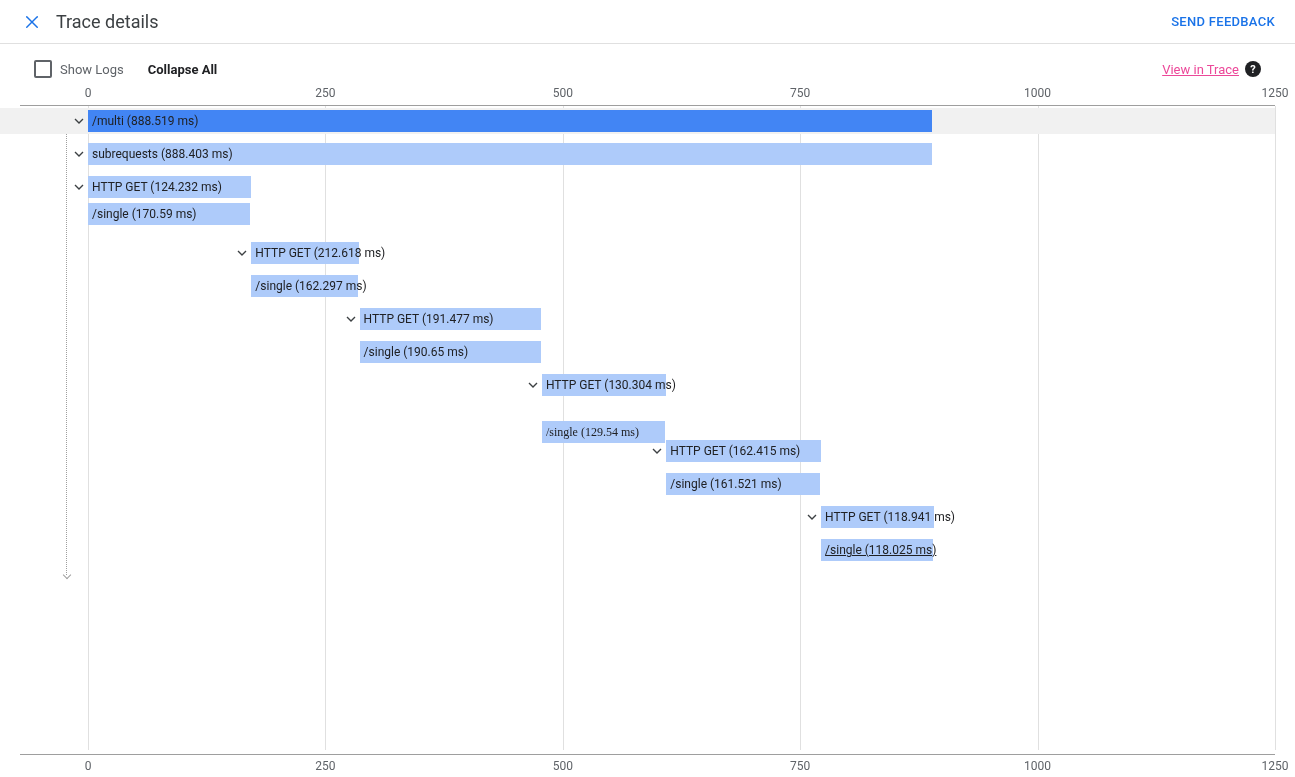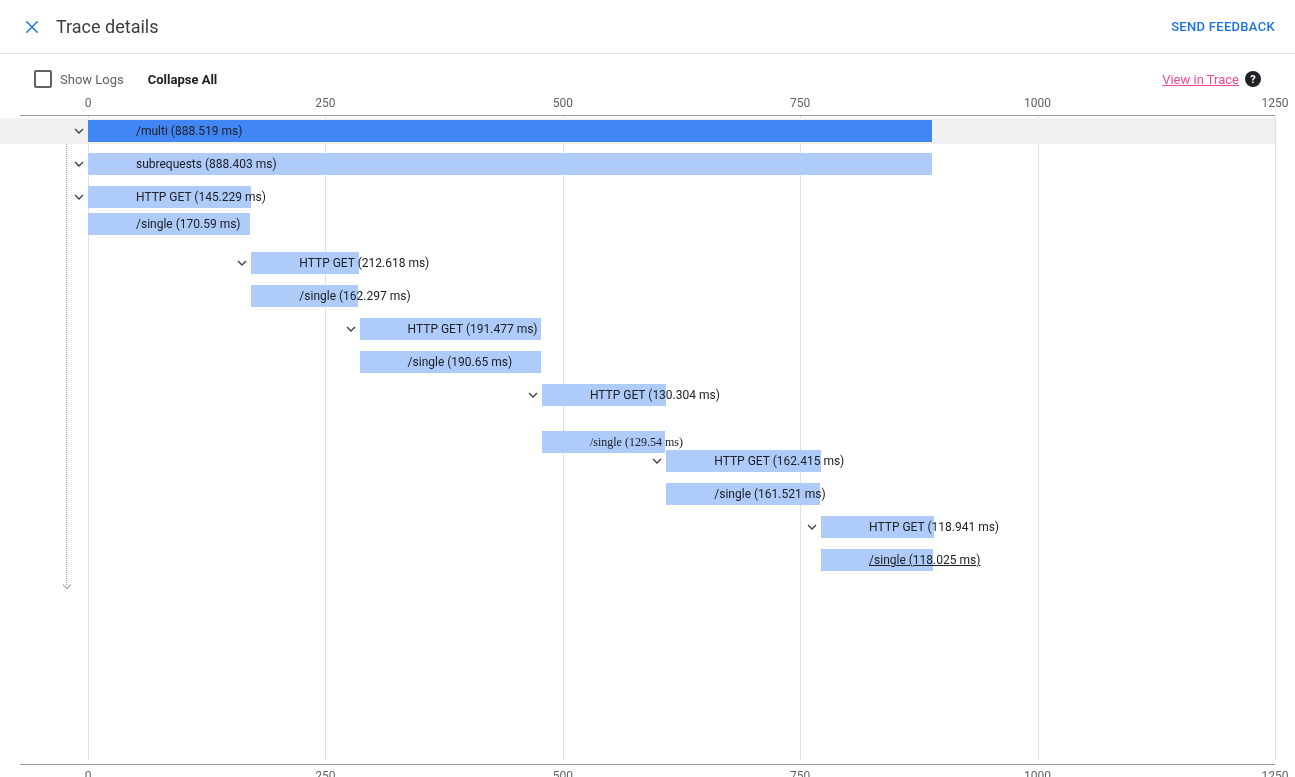--- a/index.html
+++ b/index.html
@@ -6,21 +6,21 @@
   html, body {
     margin: 0; padding: 0;
     font-family: Roboto, "Helvetica Neue", Arial, sans-serif;
     font-size: 13px;
     color: #202124;
     background: #fff;
   }
 
   
   .header {
-    height: 54px;
+    height: 44px;
     border-bottom: 1px solid #e0e0e0;
     display: flex;
     align-items: center;
     padding: 0 20px;
   }
   .close-btn {
     width: 24px; height: 24px;
     display: flex; align-items: center; justify-content: center;
     cursor: pointer;
     color: #1a73e8;
@@ -175,21 +175,20 @@
     position: absolute;
     top: 2px;
     height: 22px;
     display: flex;
     align-items: center;
     padding: 4px 4px;
     font-size: 12px;
     color: #202124;
     white-space: nowrap;
     pointer-events: none;
-    margin-left: 44px;
   }
 </style>
 </head>
 <body>
 
 <div class="header">
   <div class="close-btn">
     <svg viewBox="0 0 24 24" fill="none" stroke-width="2" stroke-linecap="round">
       <line x1="5" y1="5" x2="19" y2="19"></line>
         <line x1="19" y1="5" x2="5" y2="19"></line>
@@ -249,21 +248,21 @@
         <div class="overflow-label" style="left: 68px;">subrequests (888.403 ms)</div>
       </div>
       <div class="row" style="top: 68px;">
         <div class="row-bg"></div>
         <div class="chevron" style="left: 50px;">
           <svg viewBox="0 0 24 24">
             <polyline points="6 9 12 15 18 9"></polyline>
           </svg>
         </div>
         <div class="bar secondary" style="left: 68px; width: 162.93px;"></div>
-        <div class="overflow-label" style="left: 68px;">HTTP GET (145.229 ms)</div>
+        <div class="overflow-label" style="left: 68px;">HTTP GET (124.232 ms)</div>
       </div>
       <div class="row" style="top: 95px;">
         <div class="row-bg"></div>
         <div class="bar secondary" style="left: 68px; width: 161.992px;"></div>
         <div class="overflow-label" style="left: 68px;">/single (170.59 ms)</div>
       </div>
       <div class="row" style="top: 134px;">
         <div class="row-bg"></div>
         <div class="chevron" style="left: 213.331px;">
           <svg viewBox="0 0 24 24">

